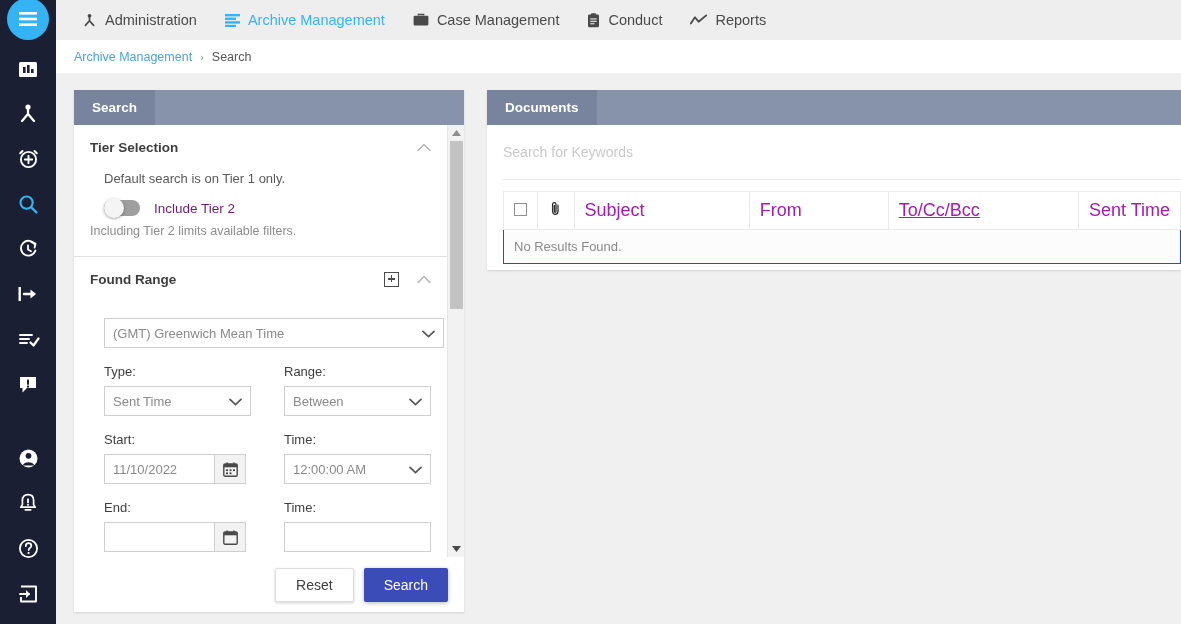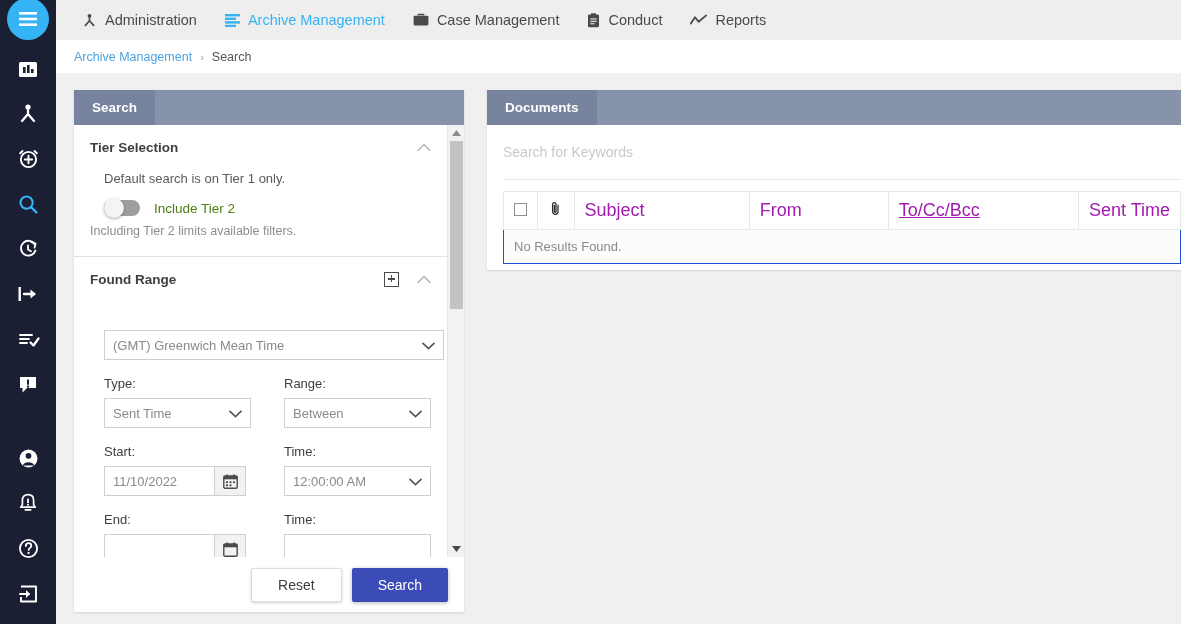--- a/index.html
+++ b/index.html
@@ -110,37 +110,37 @@
   .toggle-row { display:flex; align-items:center; gap:14px; padding:14px 0 0 14px; }
   .toggle {
     width:36px; height:16px; border-radius:9px; background:#9e9e9e;
     position:relative; cursor:pointer;
   }
   .toggle .knob {
     position:absolute; left:0; top:-2px;
     width:20px; height:20px; border-radius:50%;
     background:#f4f4f4; box-shadow:0 1px 3px rgba(0,0,0,.35);
   }
-  .toggle-label { font-size:13.5px; color:#4d7c0f; }
+  .toggle-label { font-size:13.5px; color:#701a75; }
 
   .divider { height:1px; background:#e2e2e2; margin:18px 0 0 0; }
 
   .fld-label { font-size:13px; color:#3e3e3e; margin-bottom:7px; }
   .row2 { display:flex; gap:33px; padding:0 0 0 14px; margin-top:16px; }
   .col { width:153px; }
 
   .sel, .txt {
     width:100%; height:30px;
     border:1px solid #cfcfcf; background:#fff;
     font-size:13px; color:#8a8a8a;
     padding:0 8px;
     display:flex; align-items:center;
   }
   .sel { justify-content:space-between; cursor:pointer; }
-  .tz-row { padding:17px 0 0 14px; margin-top:16px; }
+  .tz-row { padding:17px 0 0 14px; margin-top:4px; }
   .tz-row .sel { width:340px; }
 
   .date-wrap { display:flex; }
   .date-wrap .txt { width:110px; border-right:none; }
   .date-btn {
     width:32px; height:30px; border:1px solid #cfcfcf;
     background:#f2f2f2; display:flex; align-items:center; justify-content:center;
     cursor:pointer;
   }
 
@@ -160,21 +160,21 @@
     background:#c3c3c3; cursor:pointer;
   }
 
   .sp-actions {
     position:absolute; left:0; bottom:0; width:390px; height:55px;
     background:#fff;
     display:flex; align-items:center; justify-content:flex-end;
     gap:10px; padding-right:16px;
   }
   .btn {
-    height:34px; min-width:66px; padding:0 26px;
+    height:34px; min-width:66px; padding:0 20px;
     display:flex; align-items:center; justify-content:center;
     font-size:14px; cursor:pointer; border-radius:2px;
   }
   .btn-reset { background:#fff; color:#3e3e3e; border:1px solid #ddd; box-shadow:0 1px 3px rgba(0,0,0,.18); }
   .btn-search { background:#3b4cb8; color:#fff; box-shadow:0 1px 4px rgba(0,0,0,.28); }
 
   
   #docs-panel { left:431px; top:17px; width:710px; height:180px; }
   .docs-body { padding:0 16px; }
   .kw-input {

